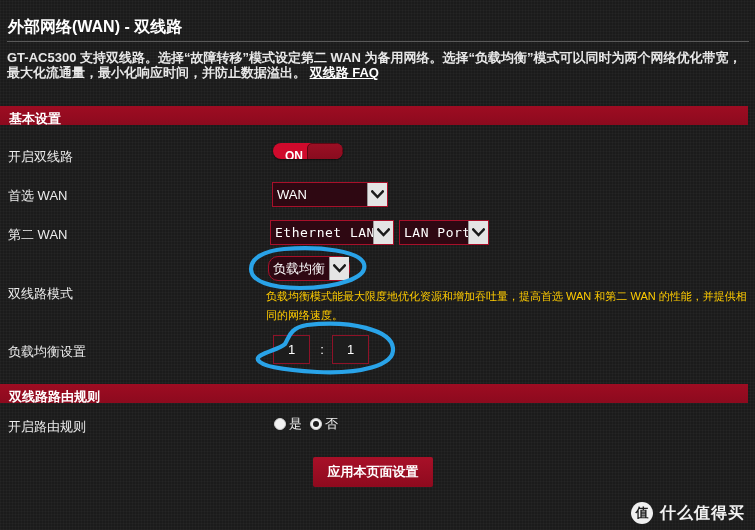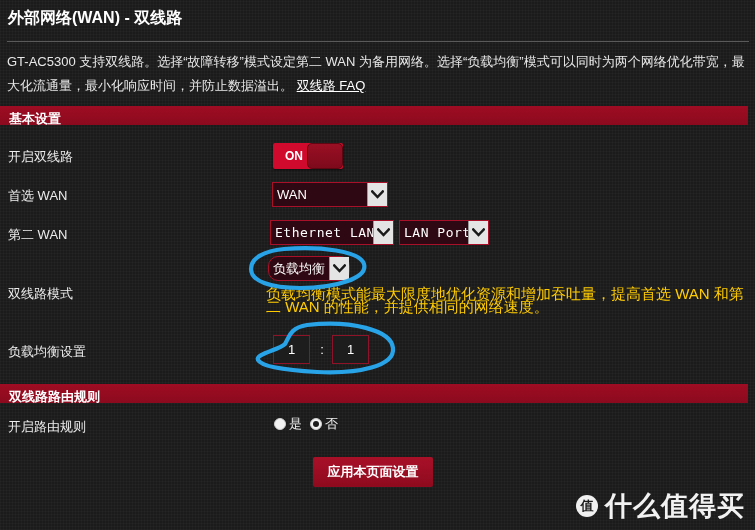--- a/index.html
+++ b/index.html
@@ -23,21 +23,21 @@
   #root {
     position: relative;
     width: 755px;
     height: 530px;
   }
 
   
   .page-title {
     position: absolute;
     left: 8px;
-    top: 8px;
+    top: 17px;
     font-size: 16px;
     font-weight: bold;
     color: #ffffff;
     letter-spacing: 0px;
     white-space: nowrap;
   }
 
   .title-rule {
     position: absolute;
     left: 7px;
@@ -46,22 +46,23 @@
     height: 1px;
     background: #5a5a5a;
   }
 
   .page-desc {
     position: absolute;
     left: 7px;
     top: 50px;
     width: 742px;
     font-size: 13px;
-    line-height: 24px;
+    line-height: 15px;
     color: #e8e8e8;
+    font-weight: bold;
   }
 
   .faq-link {
     color: #ffffff;
     text-decoration: underline;
     cursor: pointer;
   }
 
   
   .section-bar {
@@ -87,22 +88,22 @@
     color: #ededed;
     white-space: nowrap;
   }
 
   
   .toggle {
     position: absolute;
     left: 273px;
     top: 143px;
     width: 70px;
-    height: 26px;
-    border-radius: 2px;
+    height: 16px;
+    border-radius: 13px;
     background: #cf0a2c;
     box-shadow: 0 1px 2px rgba(0,0,0,0.6);
     overflow: hidden;
     cursor: pointer;
   }
   .toggle .on-text {
     position: absolute;
     left: 0;
     top: 0;
     width: 42px;
@@ -163,22 +164,22 @@
   #sel-second-wan    { left: 270px; top: 220px;  width: 124px; }
   #sel-lan-port      { left: 399px; top: 220px;  width: 90px; }
   #sel-dual-mode     { left: 268px; top: 256px;  width: 82px; border-radius: 10px;  }
 
   
   .mode-desc {
     position: absolute;
     left: 266px;
     top: 287px;
     width: 486px;
-    font-size: 15px;
-    line-height: 13px;
+    font-size: 11px;
+    line-height: 19px;
     color: #ffcc00;
   }
 
   
   .ratio-box {
     position: absolute;
     height: 29px;
     background: #1d1d1d;
     border: 1px solid #8e1228;
     font-size: 13px;
@@ -278,21 +279,21 @@
     height: 22px;
     border-radius: 50%;
     background: #f0f0f0;
     color: #1b1b1b;
     font-size: 13px;
     font-weight: bold;
     line-height: 22px;
     text-align: center;
   }
   .wm-text {
-    font-size: 27px;
+    font-size: 16px;
     font-weight: bold;
     color: #f2f2f2;
     letter-spacing: 1px;
   }
 </style>
 </head>
 <body>
 
 <div id="root">
 

